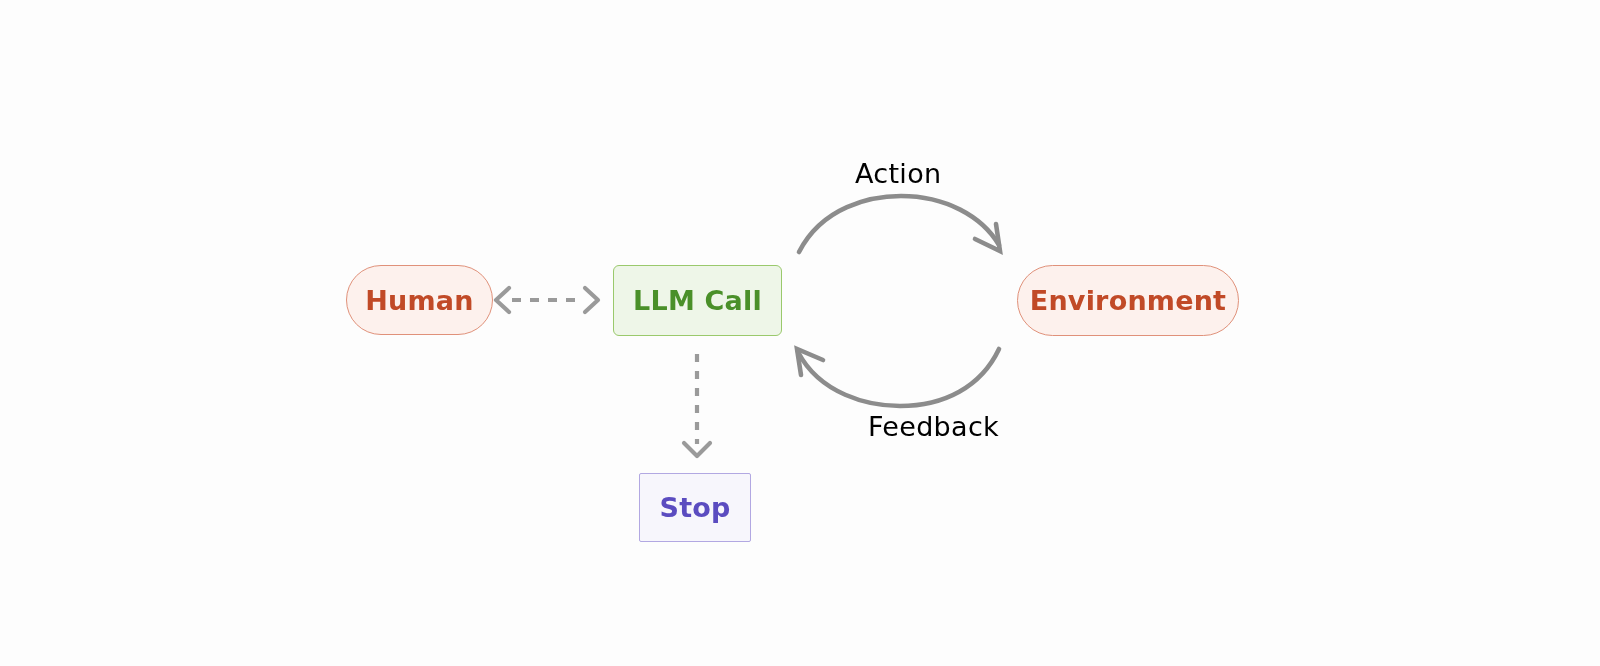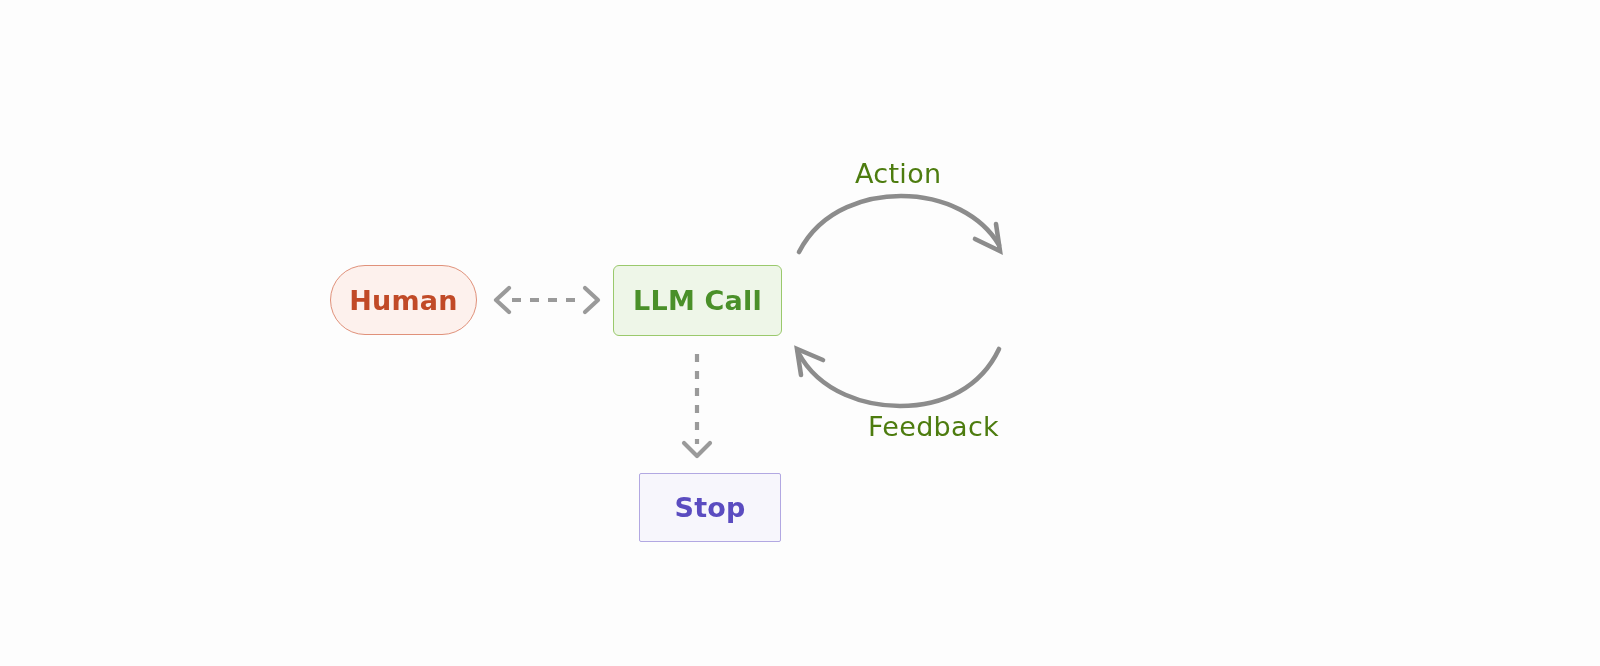--- a/index.html
+++ b/index.html
@@ -34,21 +34,21 @@
     display: flex;
     align-items: center;
     justify-content: center;
     box-sizing: border-box;
     text-align: center;
     white-space: nowrap;
   }
 
   
   .node-human {
-    left: 330px;
+    left: 346px;
     top: 265px;
     width: 147px;
     height: 70px;
     background: #fdf1ed;
     border: 1.6px solid #e0917a;
     border-radius: 36px;
     color: #c14a27;
     font-size: 27px;
     font-weight: bold;
     letter-spacing: 0.2px;
@@ -81,35 +81,35 @@
     color: #c14a27;
     font-size: 27px;
     font-weight: bold;
     letter-spacing: 0.2px;
   }
 
   
   .node-stop {
     left: 639px;
     top: 473px;
-    width: 142px;
+    width: 112px;
     height: 69px;
     background: #f7f6fc;
     border: 1.8px solid #b2a8e2;
     border-radius: 2px;
     color: #5b4cc0;
     font-size: 27px;
     font-weight: bold;
     letter-spacing: 0.2px;
   }
 
   
   .arc-label {
     position: absolute;
-    color: #4d7c0f;
+    color: #000000;
     font-size: 27px;
     font-weight: normal;
     letter-spacing: 0.3px;
     white-space: nowrap;
   }
   .label-action {
     left: 855px;
     top: 158px;
   }
   .label-feedback {
@@ -154,20 +154,23 @@
   </svg>
 
   <div class="node node-human">
     <span>Human</span>
   </div>
 
   <div class="node node-llm">
     <span>LLM Call</span>
   </div>
 
+  <div class="node node-env">
+    <span>Environment</span>
+  </div>
 
   <div class="node node-stop">
     <span>Stop</span>
   </div>
 
   <div class="arc-label label-action">Action</div>
 
   <div class="arc-label label-feedback">Feedback</div>
 
 </div>

